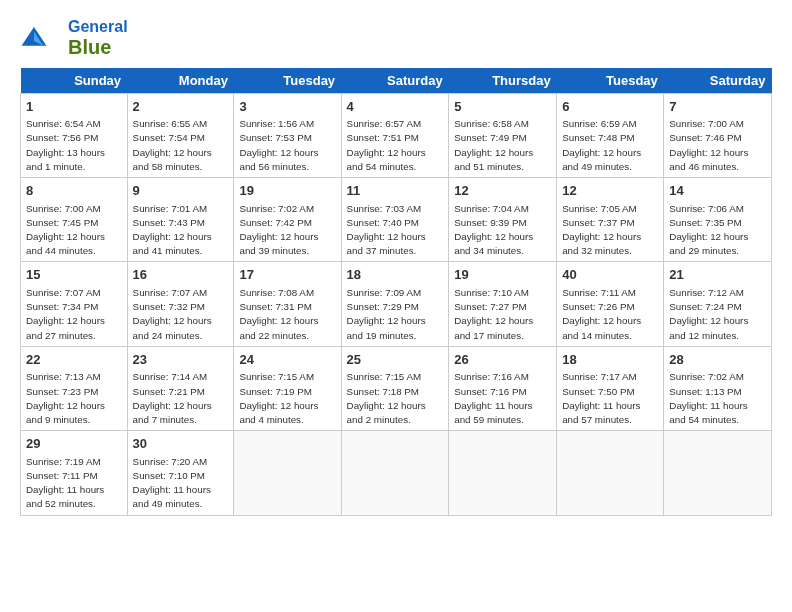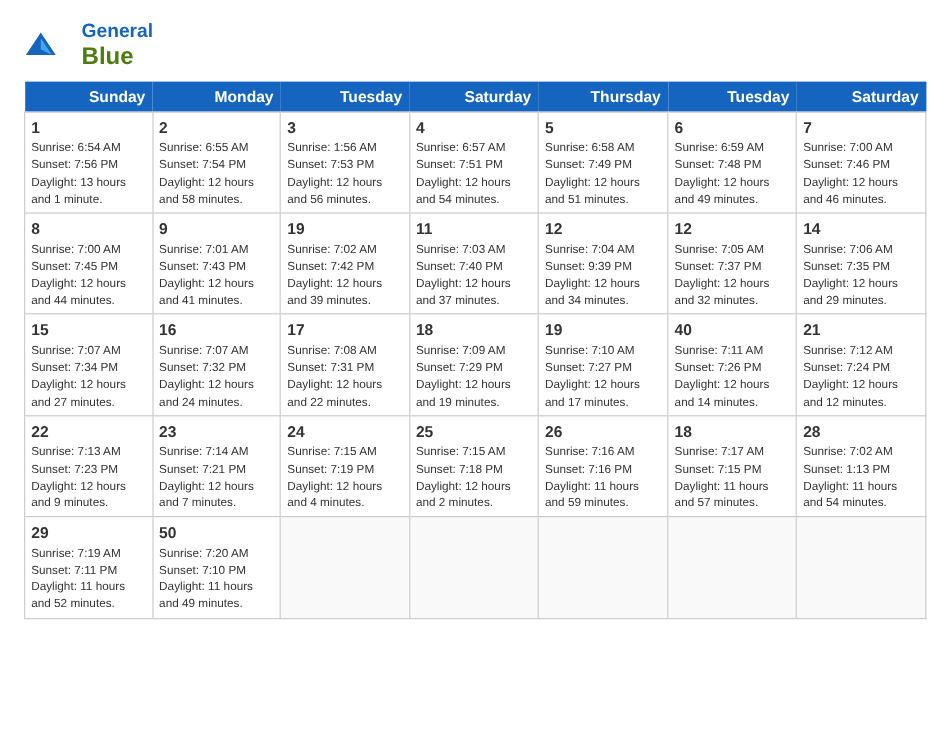--- a/index.html
+++ b/index.html
@@ -222,33 +222,33 @@
           <td><span class="day-num">25</span>
 <span class="day-detail">Sunrise: 7:15 AM</span><br>
 <span class="day-detail">Sunset: 7:18 PM</span><br>
 <span class="day-detail">Daylight: 12 hours<br>and 2 minutes.</span></td>
           <td><span class="day-num">26</span>
 <span class="day-detail">Sunrise: 7:16 AM</span><br>
 <span class="day-detail">Sunset: 7:16 PM</span><br>
 <span class="day-detail">Daylight: 11 hours<br>and 59 minutes.</span></td>
           <td><span class="day-num">18</span>
 <span class="day-detail">Sunrise: 7:17 AM</span><br>
-<span class="day-detail">Sunset: 7:15 PM</span><br>
+<span class="day-detail">Sunset: 7:50 PM</span><br>
 <span class="day-detail">Daylight: 11 hours<br>and 57 minutes.</span></td>
           <td><span class="day-num">28</span>
 <span class="day-detail">Sunrise: 7:02 AM</span><br>
 <span class="day-detail">Sunset: 1:13 PM</span><br>
 <span class="day-detail">Daylight: 11 hours<br>and 54 minutes.</span></td>
         </tr>
         <tr>
           <td><span class="day-num">29</span>
 <span class="day-detail">Sunrise: 7:19 AM</span><br>
 <span class="day-detail">Sunset: 7:11 PM</span><br>
 <span class="day-detail">Daylight: 11 hours<br>and 52 minutes.</span></td>
-          <td><span class="day-num">50</span>
+          <td><span class="day-num">30</span>
 <span class="day-detail">Sunrise: 7:20 AM</span><br>
 <span class="day-detail">Sunset: 7:10 PM</span><br>
 <span class="day-detail">Daylight: 11 hours<br>and 49 minutes.</span></td>
           <td class="empty"></td>
           <td class="empty"></td>
           <td class="empty"></td>
           <td class="empty"></td>
           <td class="empty"></td>
         </tr>
       </tbody>

